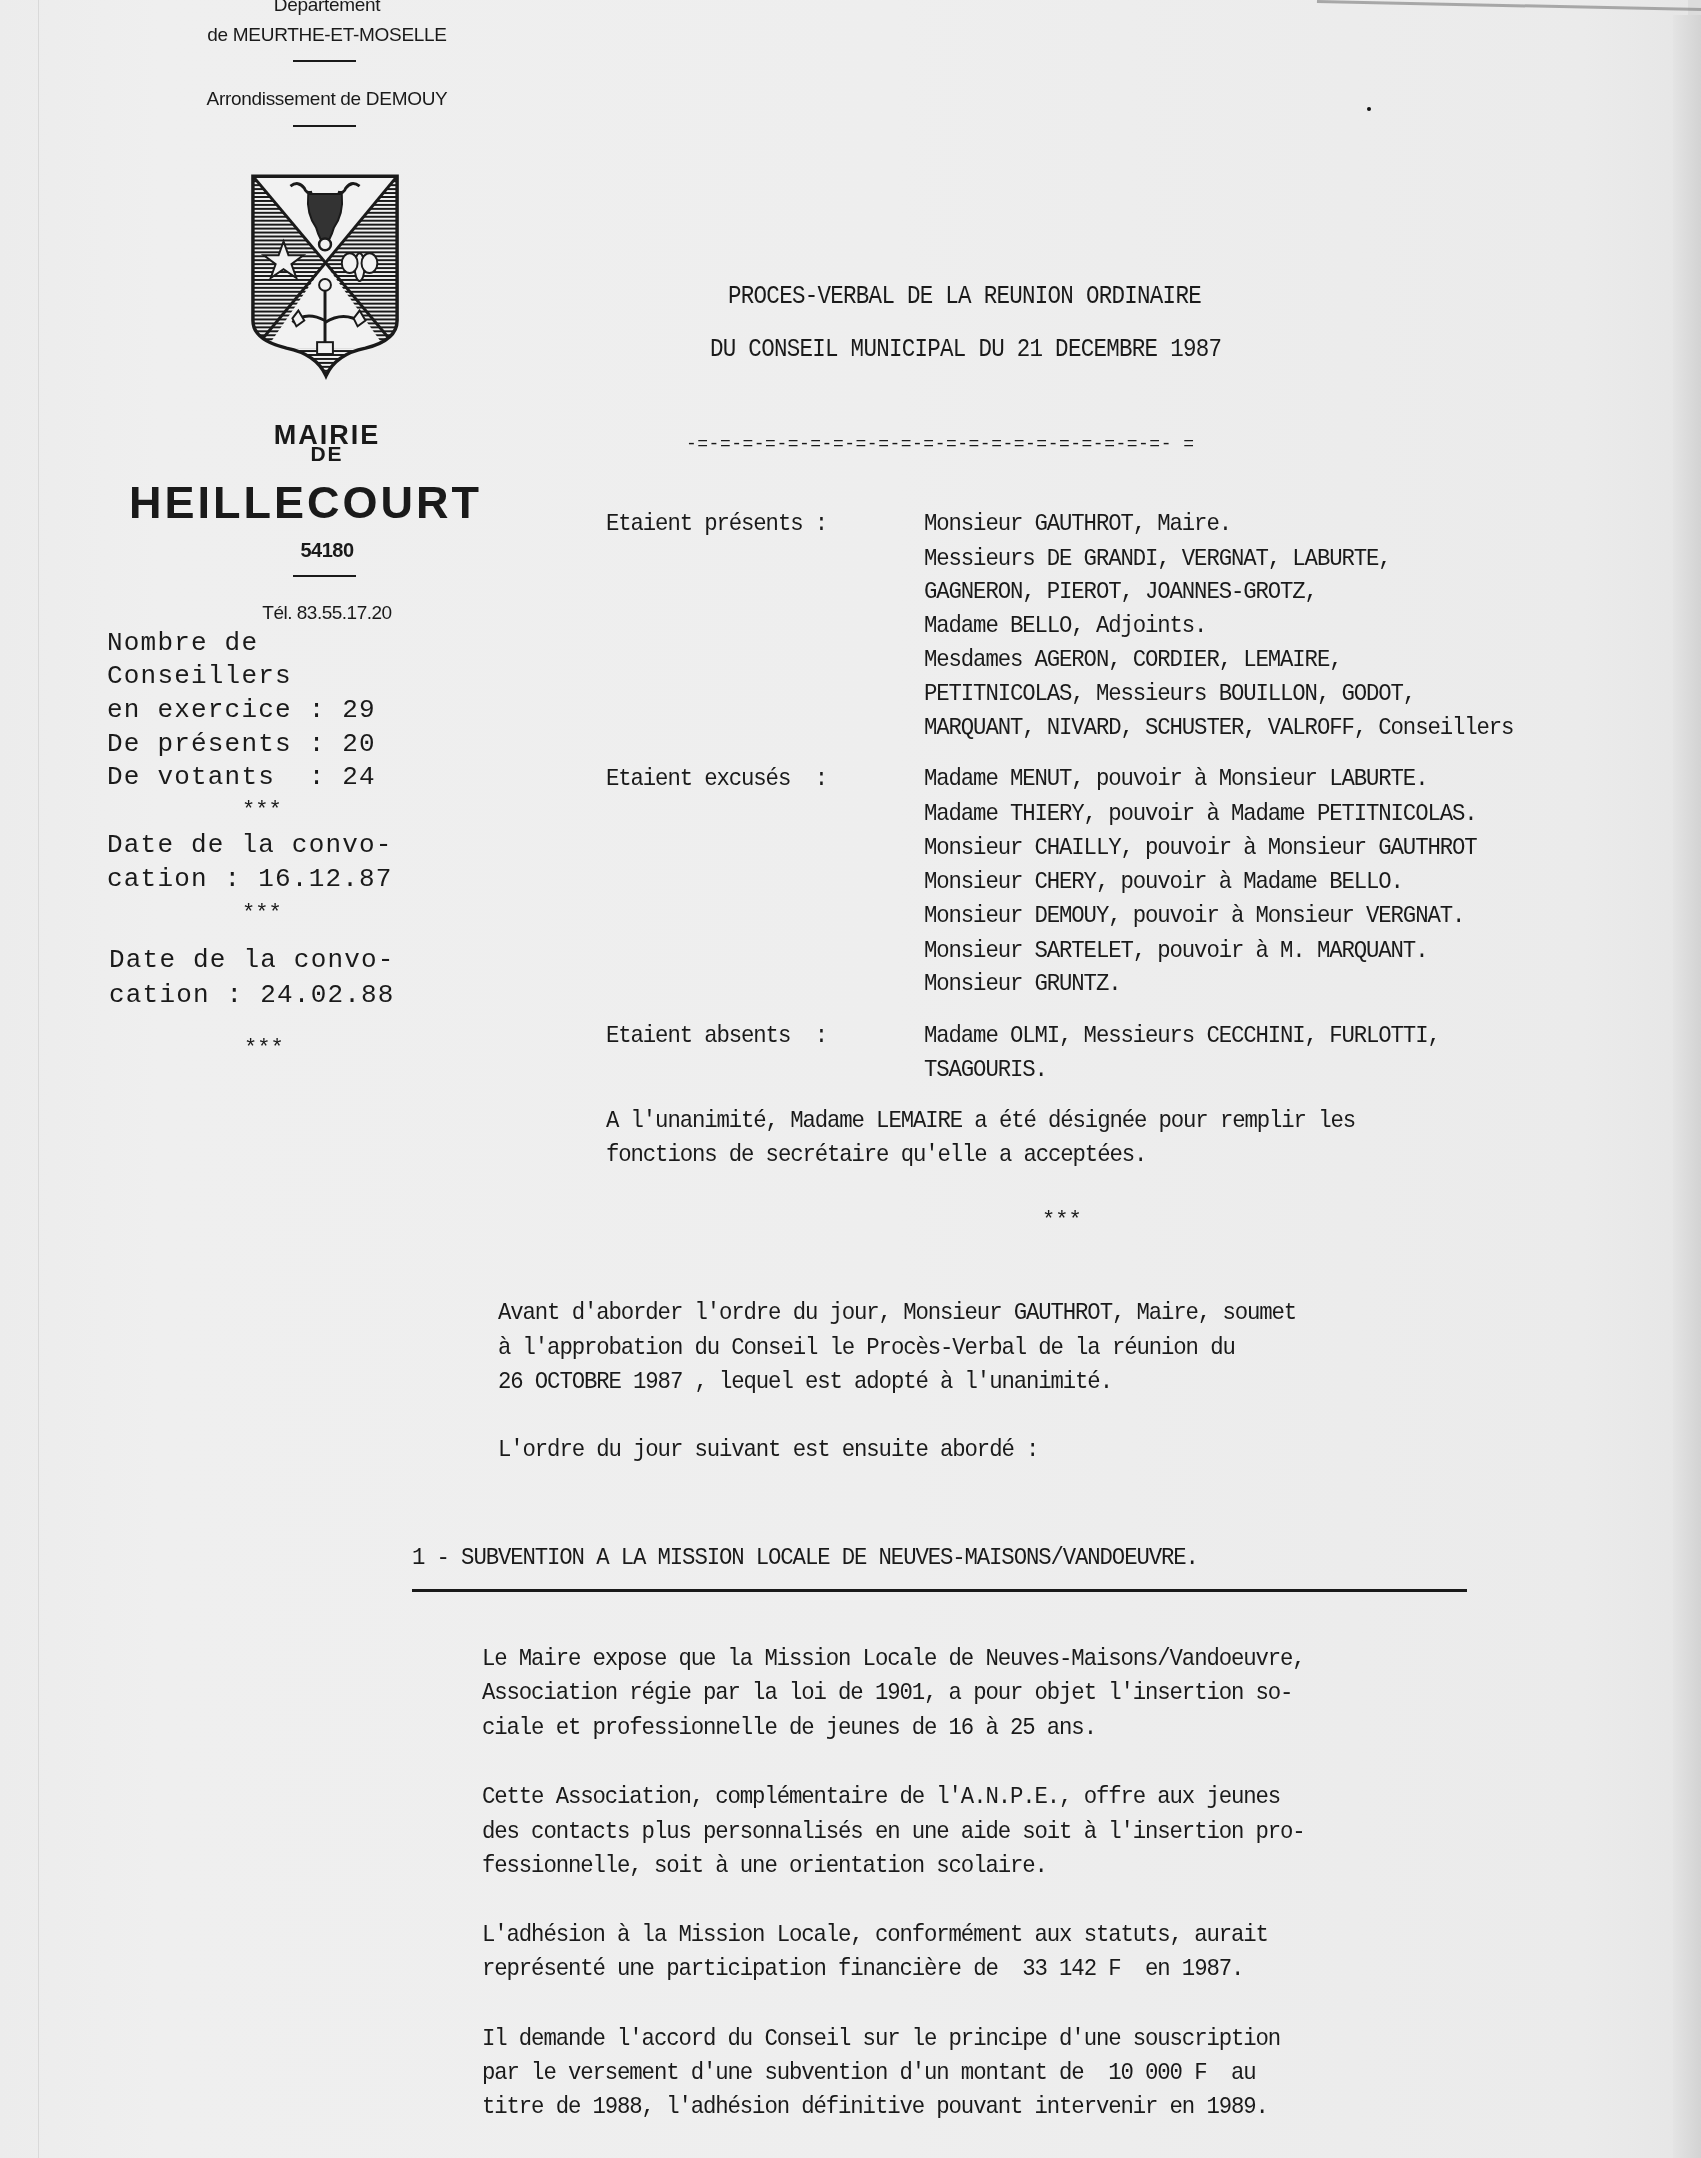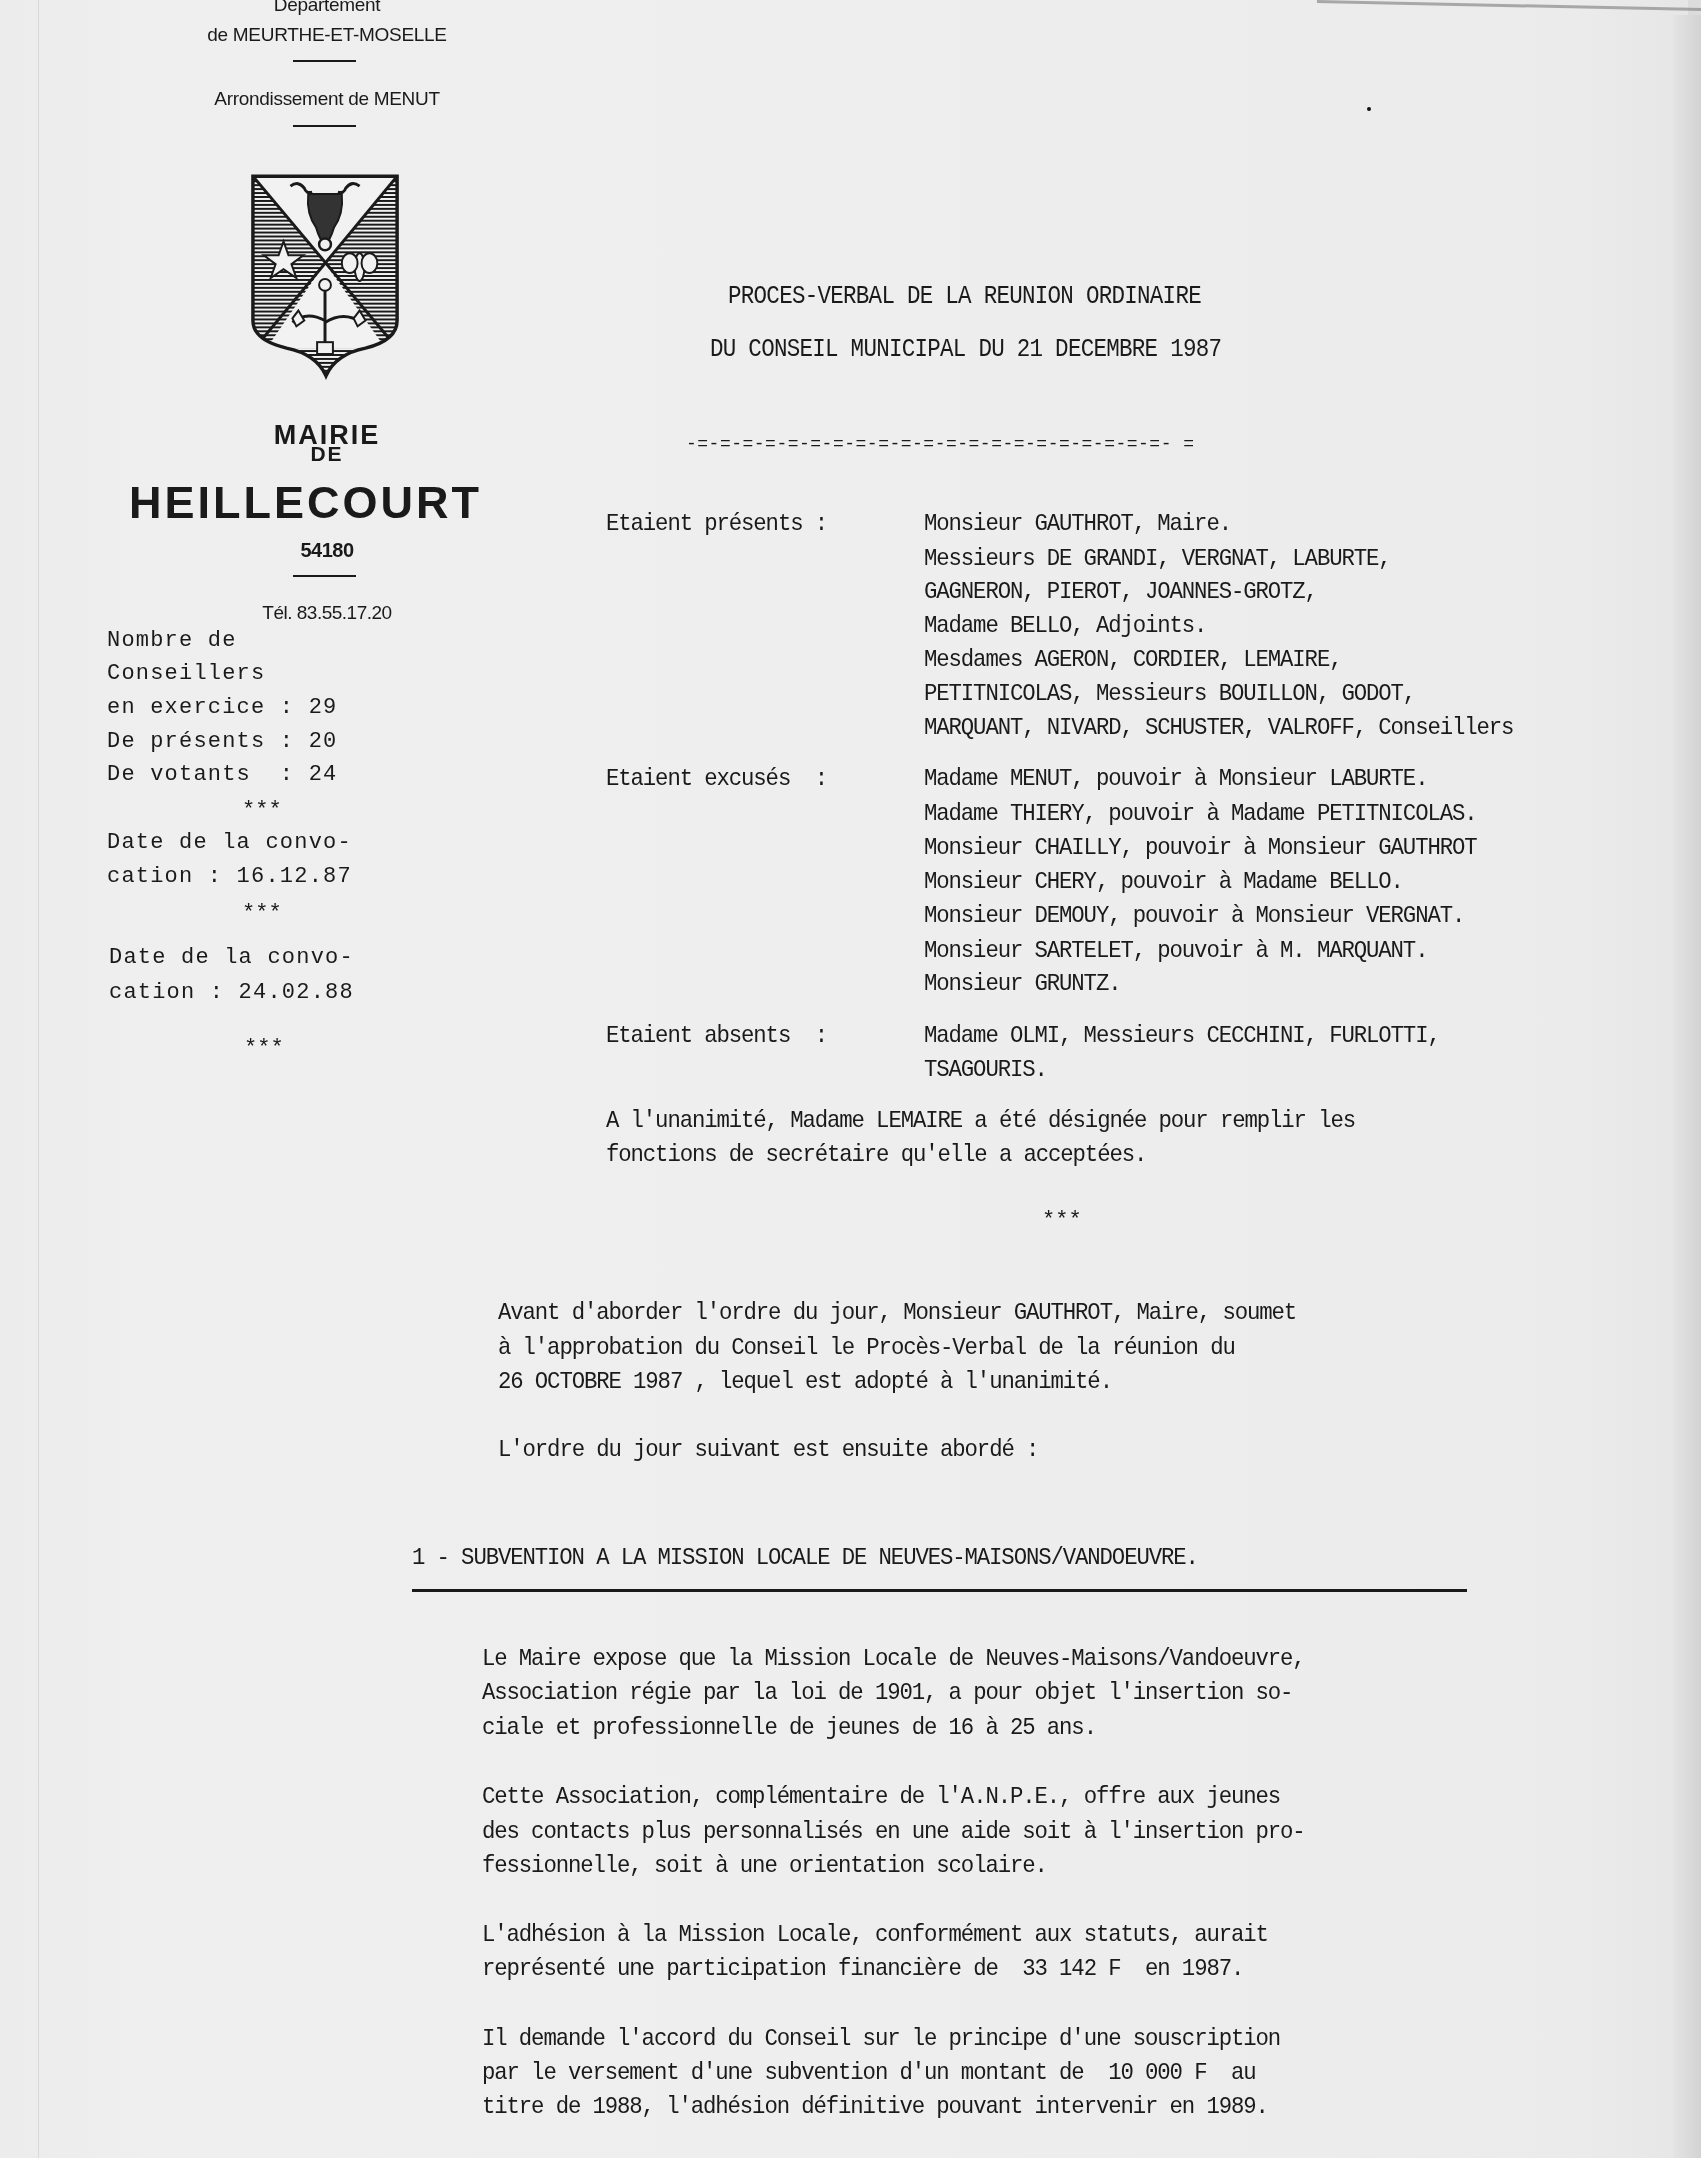--- a/index.html
+++ b/index.html
@@ -23,41 +23,41 @@
   .hdr-small { font-size:19px; letter-spacing:-0.3px; }
   .center-col { left:129px; width:396px; text-align:center; }
   .rule { position:absolute; height:2px; background:#1a1a1a; }
 
   .mairie { font-size:27px; letter-spacing:2px; font-weight:bold; }
   .de { font-size:21px; letter-spacing:2px; font-weight:bold; }
   .heillecourt { font-size:45px; letter-spacing:3px; font-weight:bold; }
   .postal { font-size:20px; font-weight:bold; letter-spacing:-0.5px; }
   .tel { font-size:19px; letter-spacing:-0.5px; }
 
-  .mono-left { font-family:"Liberation Mono","DejaVu Sans Mono",monospace; font-size:22px; letter-spacing:1.2px;text-align:center; }
+  .mono-left { font-family:"Liberation Mono","DejaVu Sans Mono",monospace; font-size:26px; letter-spacing:1.2px;text-align:center; }
   .typewriter { font-family:"Liberation Mono","DejaVu Sans Mono",monospace; font-size:24px; letter-spacing:-1.2px; transform:scaleX(0.93); transform-origin:left top; }
   .title { font-family:"Liberation Mono","DejaVu Sans Mono",monospace; font-size:25px; letter-spacing:-0.8px; transform:scaleX(0.9); transform-origin:left top; }
   .stars { font-size:22px; letter-spacing:0px; }
 
   .separator { font-size:18px; letter-spacing:0.5px; }
   .section-underline { position:absolute; left:412px; top:1589px; width:1055px; height:3px; background:#1a1a1a; }
 </style>
 </head>
 <body>
 
 <div class="page"></div>
 <div class="page-edge-left"></div>
 <div class="page-right-shadow"></div>
 <div class="top-edge"></div>
 <div class="speck" style="left:1367px; top:107px;"></div>
 
 <div class="abs sans hdr-small center-col" style="top:-6px;">Département</div>
 <div class="abs sans hdr-small center-col" style="top:24px;">de MEURTHE-ET-MOSELLE</div>
 <div class="rule" style="left:293px; top:60px; width:63px;"></div>
-<div class="abs sans hdr-small center-col" style="top:88px;">Arrondissement de MENUT</div>
+<div class="abs sans hdr-small center-col" style="top:88px;">Arrondissement de DEMOUY</div>
 <div class="rule" style="left:293px; top:125px; width:63px;"></div>
 
 <div class="abs" style="left:228px; top:154px; width:158px; height:208px;">
   <svg width="158" height="208" viewBox="0 0 160 210">
     <defs>
       <pattern id="hatch" width="6" height="4" patternUnits="userSpaceOnUse">
         <rect width="6" height="4" fill="#f2f2f2"></rect>
         <rect y="0" width="6" height="2" fill="#1a1a1a"></rect>
       </pattern>
       <clipPath id="shield">

